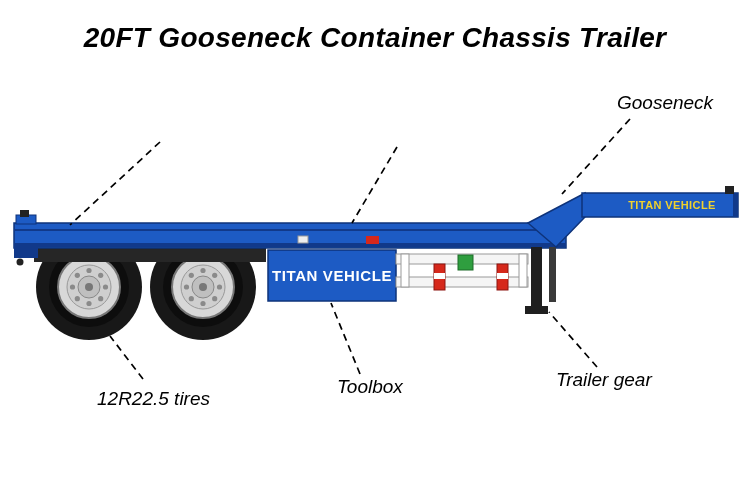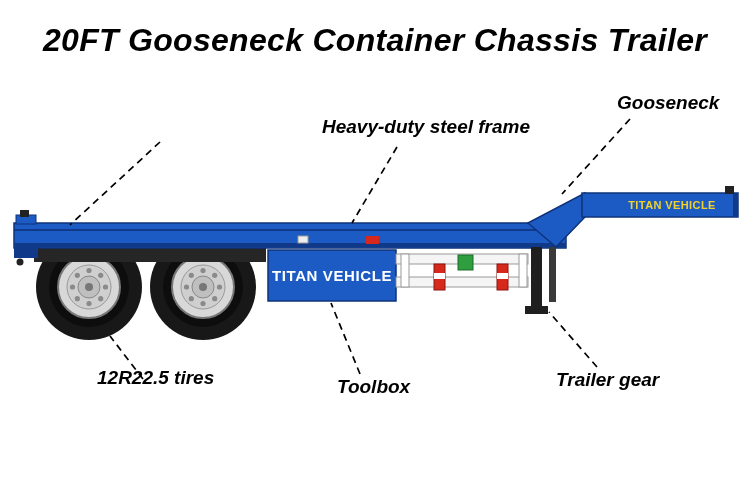--- a/index.html
+++ b/index.html
@@ -7,33 +7,33 @@
     width: 750px; height: 500px;
     background: #ffffff;
     font-family: "Liberation Sans", sans-serif;
     overflow: hidden;
   }
   .stage { position: relative; width: 750px; height: 500px; background: #ffffff; }
 
   .title {
     position: absolute; top: 22px; left: 0; width: 750px;
     text-align: center;
-    font-size: 32px; font-weight: bold; font-style: italic;
+    font-size: 28px; font-weight: bold; font-style: italic;
     color: #000000; letter-spacing: 0.3px;
   }
 
   .callout {
     position: absolute;
-    font-size: 19px; font-weight: bold; font-style: italic;
+    font-size: 19px; font-weight: normal; font-style: italic;
     color: #000000; white-space: nowrap;
   }
   #lbl-container-locks { left: 127px; top: 112px; }
   #lbl-steel-frame     { left: 322px; top: 116px; }
   #lbl-gooseneck       { left: 617px; top: 92px;  }
-  #lbl-tires           { left: 97px;  top: 367px; }
+  #lbl-tires           { left: 97px;  top: 388px; }
   #lbl-toolbox         { left: 337px; top: 376px; }
   #lbl-landing-gear    { left: 556px; top: 369px; }
 
   svg.scene { position: absolute; left: 0; top: 0; }
 
   .c-blue   { fill: var(--chassis_blue, #1d5bc4); }
   .c-blue-d { fill: var(--chassis_blue_dark, #11398a); }
   .c-yellow { fill: var(--brand_yellow, #f0d12d); }
   .c-red    { fill: var(--accent_red, #d6281b); }
   .c-green  { fill: var(--accent_green, #2f9e3f); }
@@ -125,18 +125,17 @@
     <line class="leader" x1="160" y1="142" x2="70" y2="225"></line>
     <line class="leader" x1="397" y1="147" x2="352" y2="223"></line>
     <line class="leader" x1="630" y1="119" x2="562" y2="194"></line>
     <line class="leader" x1="143" y1="379" x2="110" y2="336"></line>
     <line class="leader" x1="360" y1="374" x2="331" y2="303"></line>
     <line class="leader" x1="597" y1="367" x2="549" y2="312"></line>
   </svg>
 
   <div class="title">20FT Gooseneck Container Chassis Trailer</div>
 
-  <div class="callout" id="lbl-steel-frame">Heavy-duty steel frame</div>
   <div class="callout" id="lbl-gooseneck">Gooseneck</div>
   <div class="callout" id="lbl-tires">12R22.5 tires</div>
   <div class="callout" id="lbl-toolbox">Toolbox</div>
   <div class="callout" id="lbl-landing-gear">Trailer gear</div>
 </div>
 
 </body></html>

